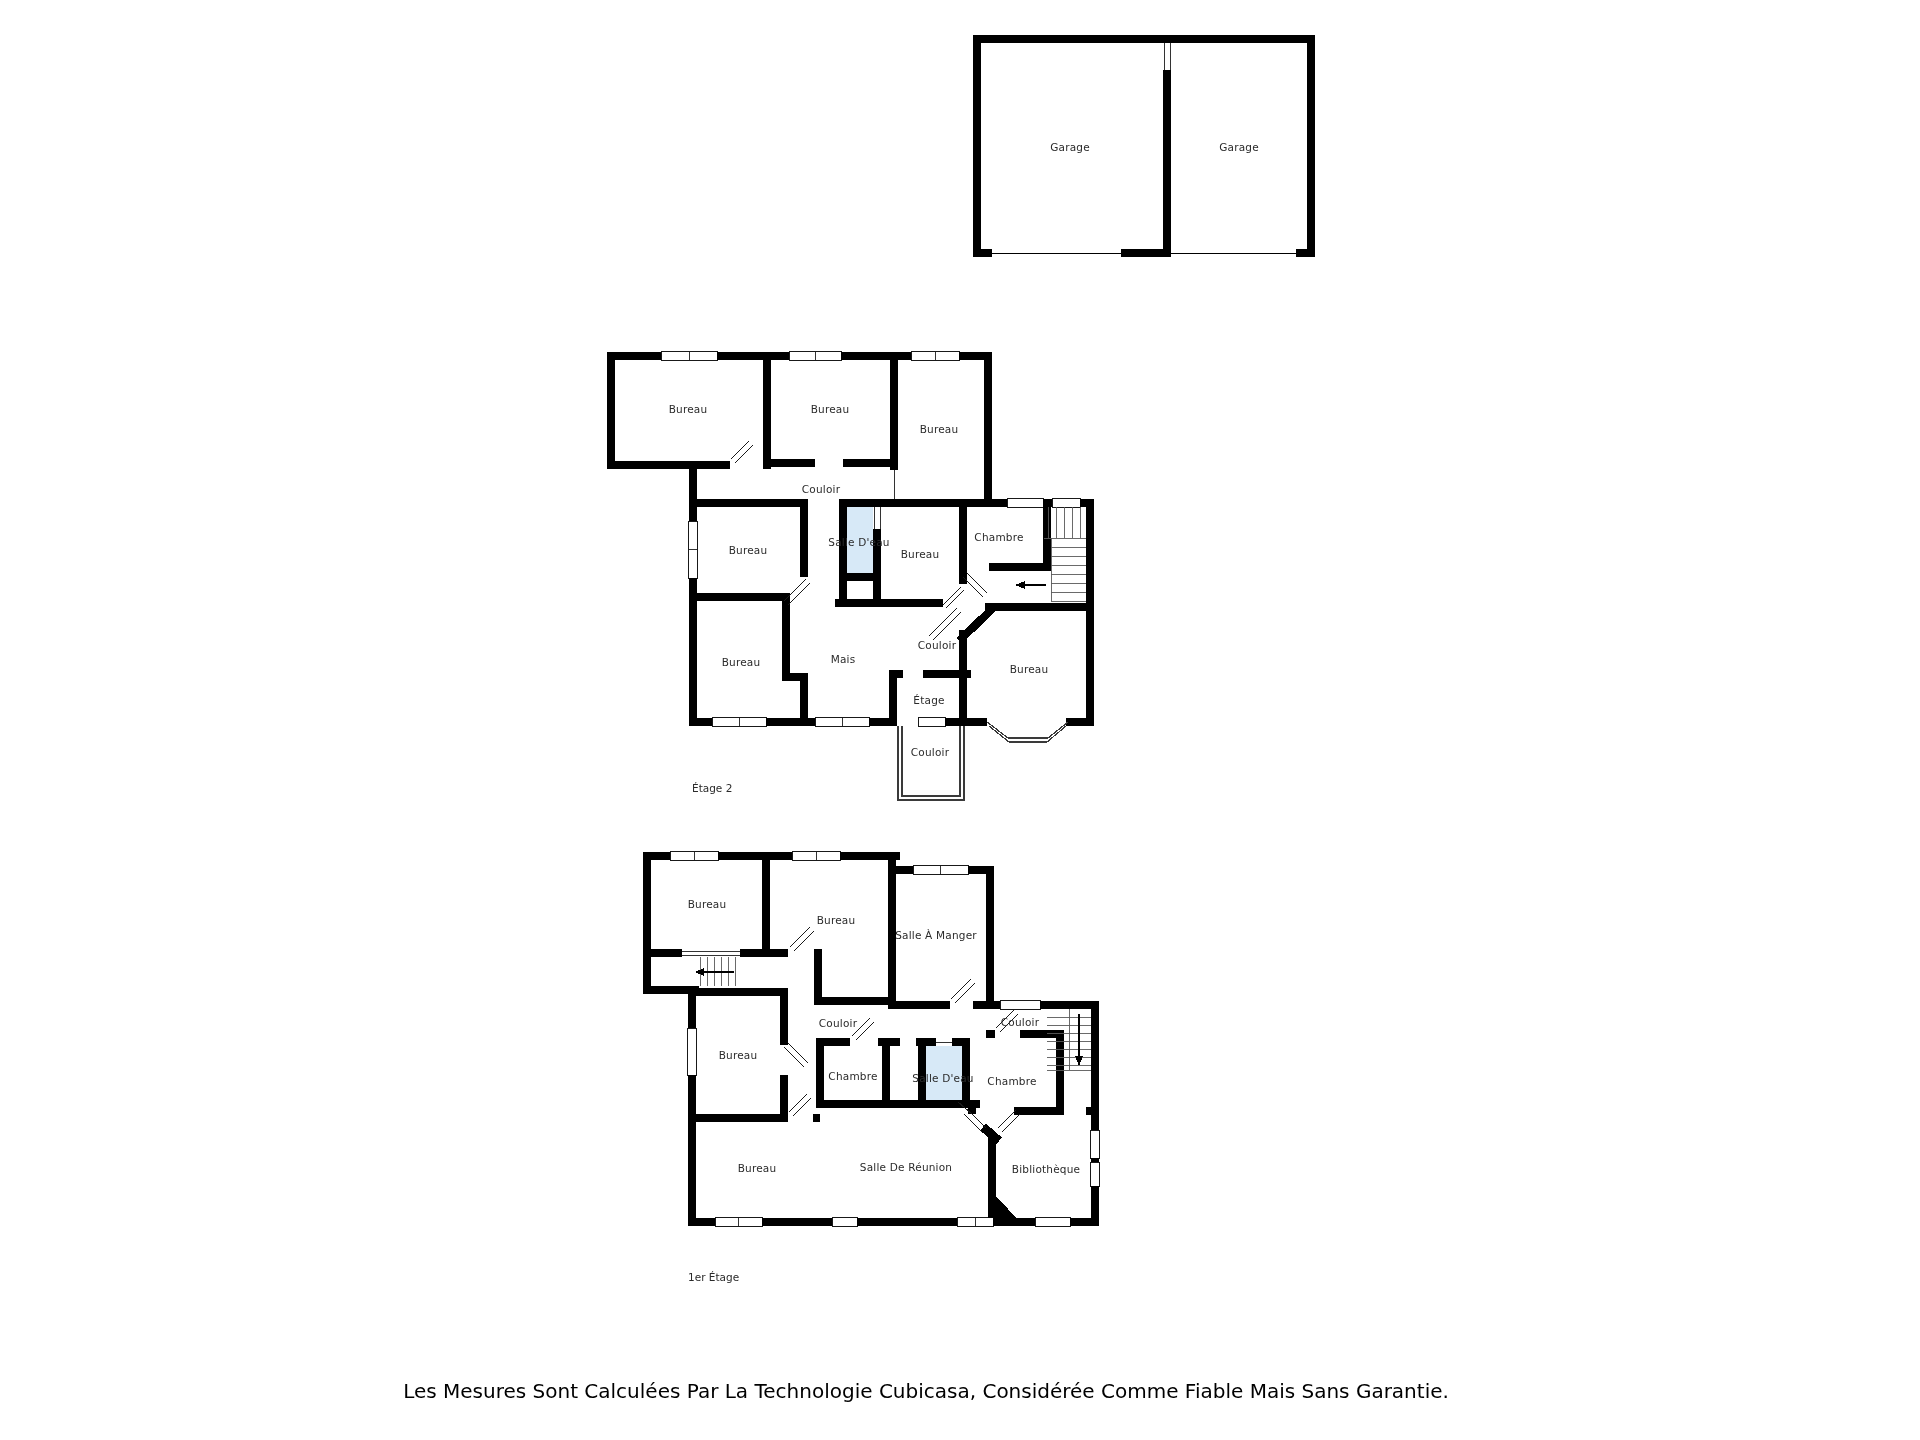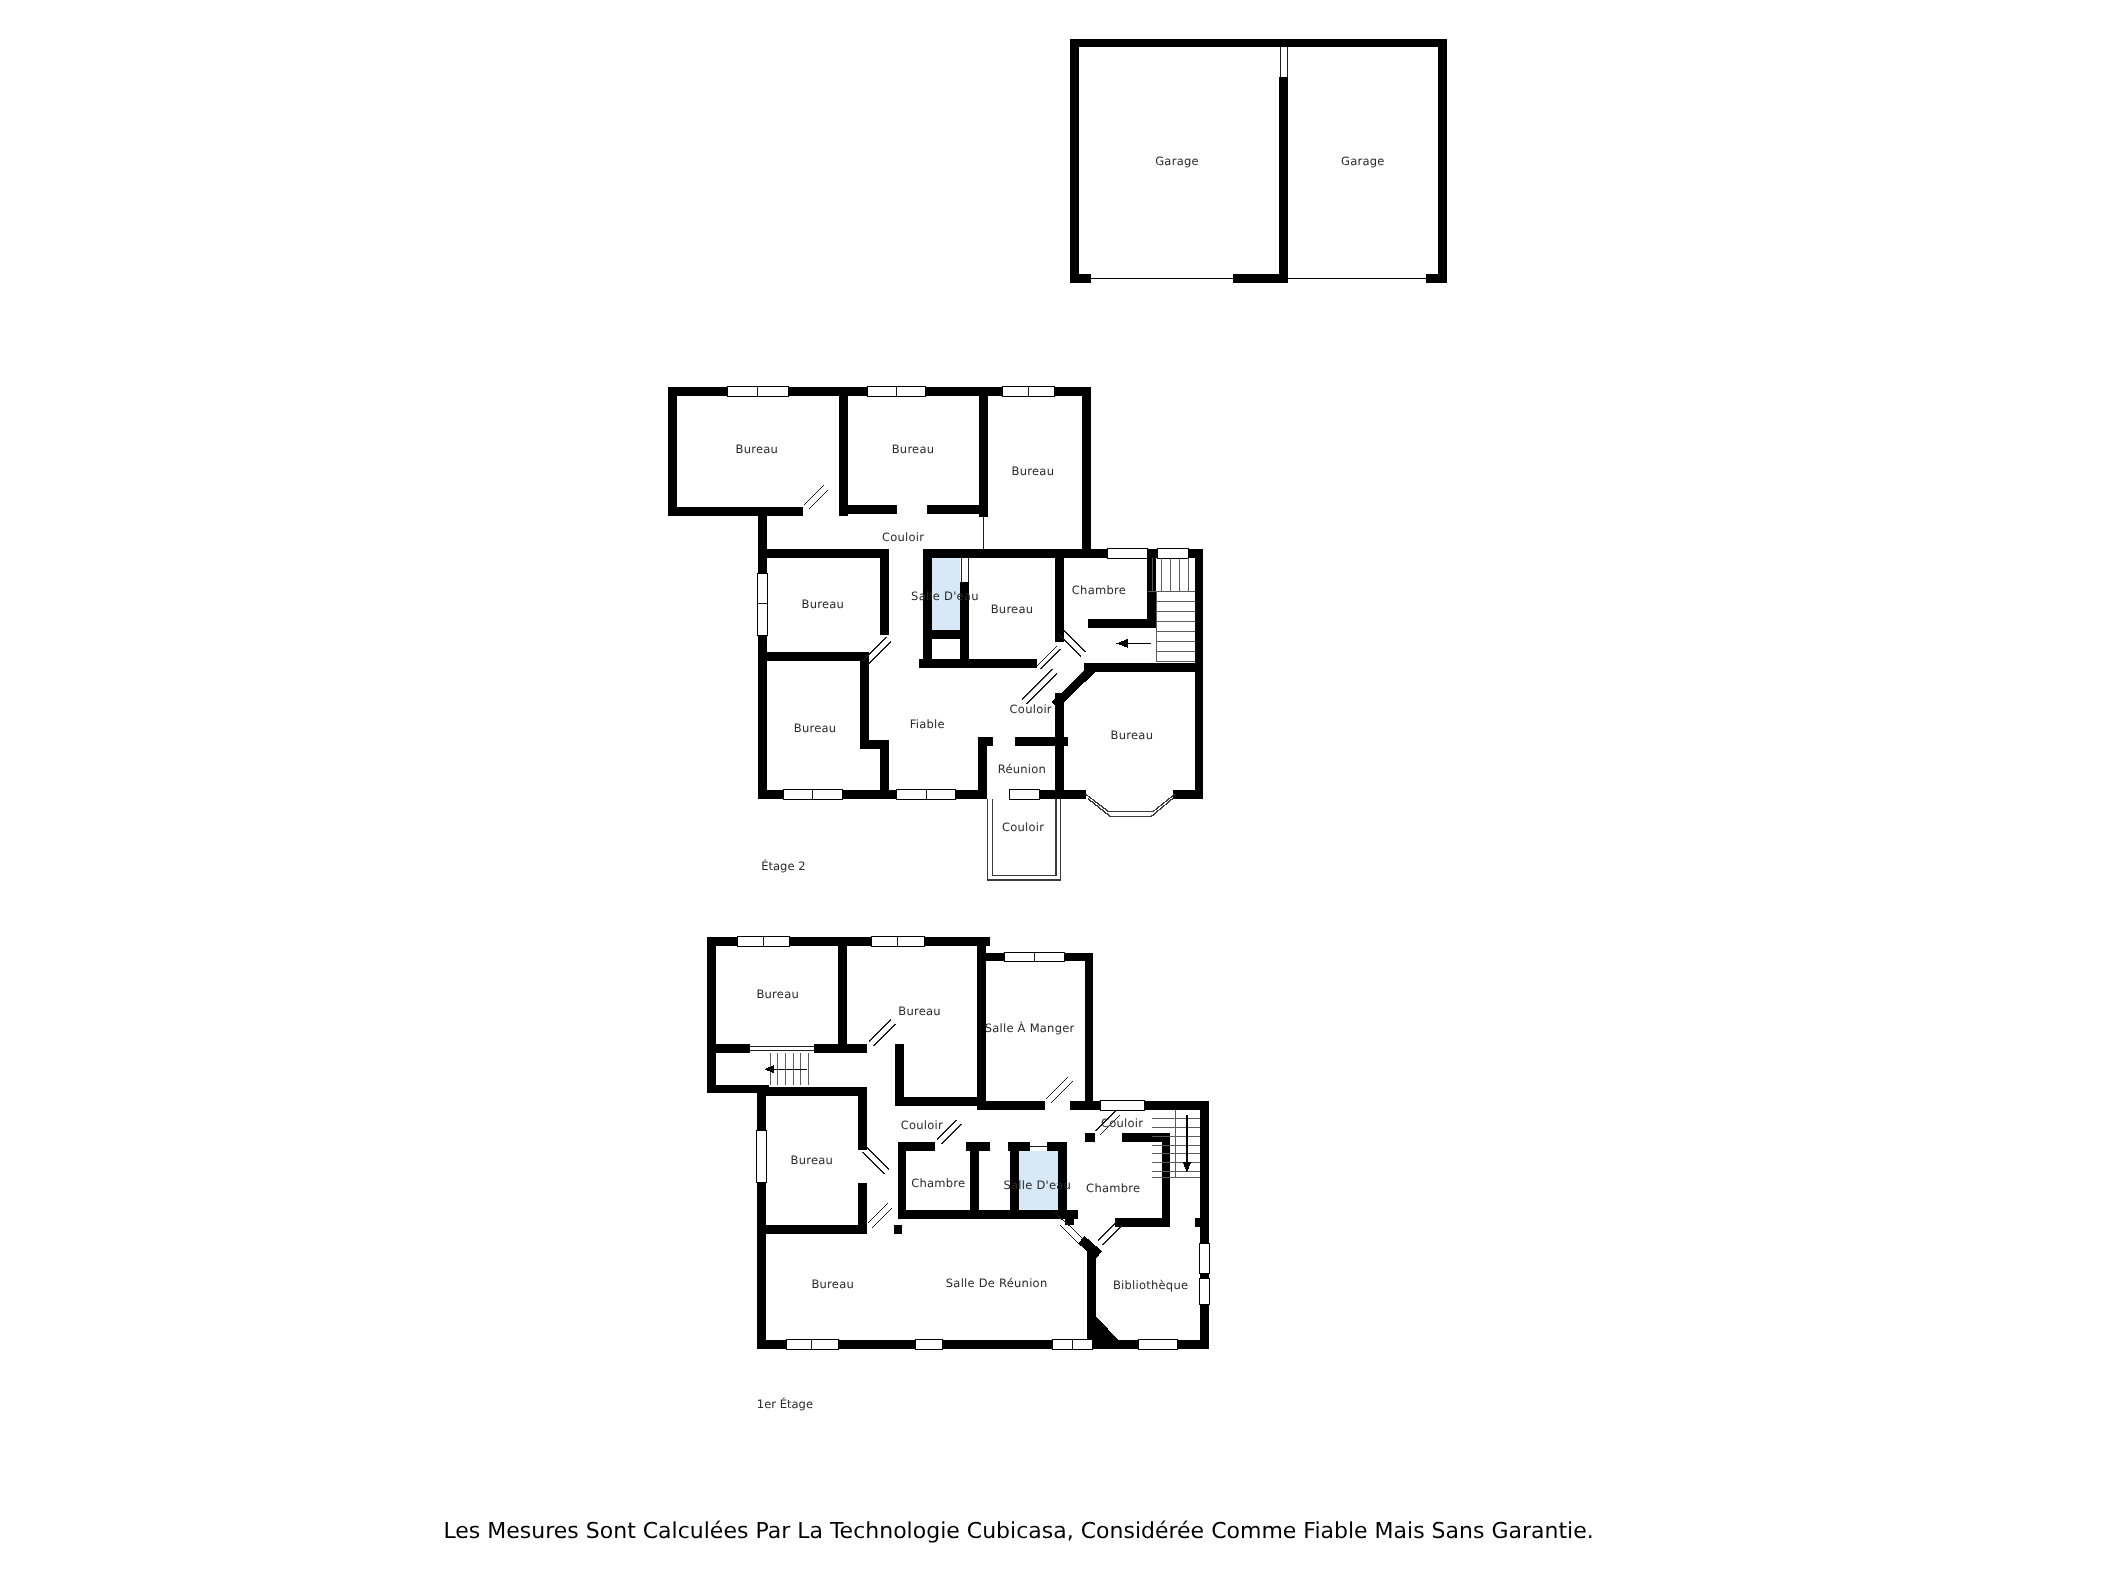--- a/index.html
+++ b/index.html
@@ -262,23 +262,23 @@
 
   <div class="lbl" style="left:688px;top:409px">Bureau</div>
   <div class="lbl" style="left:830px;top:409px">Bureau</div>
   <div class="lbl" style="left:939px;top:429px">Bureau</div>
   <div class="lbl" style="left:821px;top:489px">Couloir</div>
   <div class="lbl" style="left:748px;top:550px">Bureau</div>
   <div class="lbl" style="left:859px;top:542px">Salle D'eau</div>
   <div class="lbl" style="left:920px;top:554px">Bureau</div>
   <div class="lbl" style="left:999px;top:537px">Chambre</div>
   <div class="lbl" style="left:741px;top:662px">Bureau</div>
-  <div class="lbl" style="left:843px;top:659px">Fiable</div>
+  <div class="lbl" style="left:843px;top:659px">Mais</div>
   <div class="lbl" style="left:937px;top:645px">Couloir</div>
-  <div class="lbl" style="left:929px;top:700px">Réunion</div>
+  <div class="lbl" style="left:929px;top:700px">Étage</div>
   <div class="lbl" style="left:1029px;top:669px">Bureau</div>
   <div class="lbl" style="left:930px;top:752px">Couloir</div>
   <div class="floor-lbl" style="left:692px;top:788px">Étage 2</div>
 
   <div class="lbl" style="left:707px;top:904px">Bureau</div>
   <div class="lbl" style="left:836px;top:920px">Bureau</div>
   <div class="lbl" style="left:936px;top:935px">Salle À Manger</div>
   <div class="lbl" style="left:838px;top:1023px">Couloir</div>
   <div class="lbl" style="left:738px;top:1055px">Bureau</div>
   <div class="lbl" style="left:853px;top:1076px">Chambre</div>

